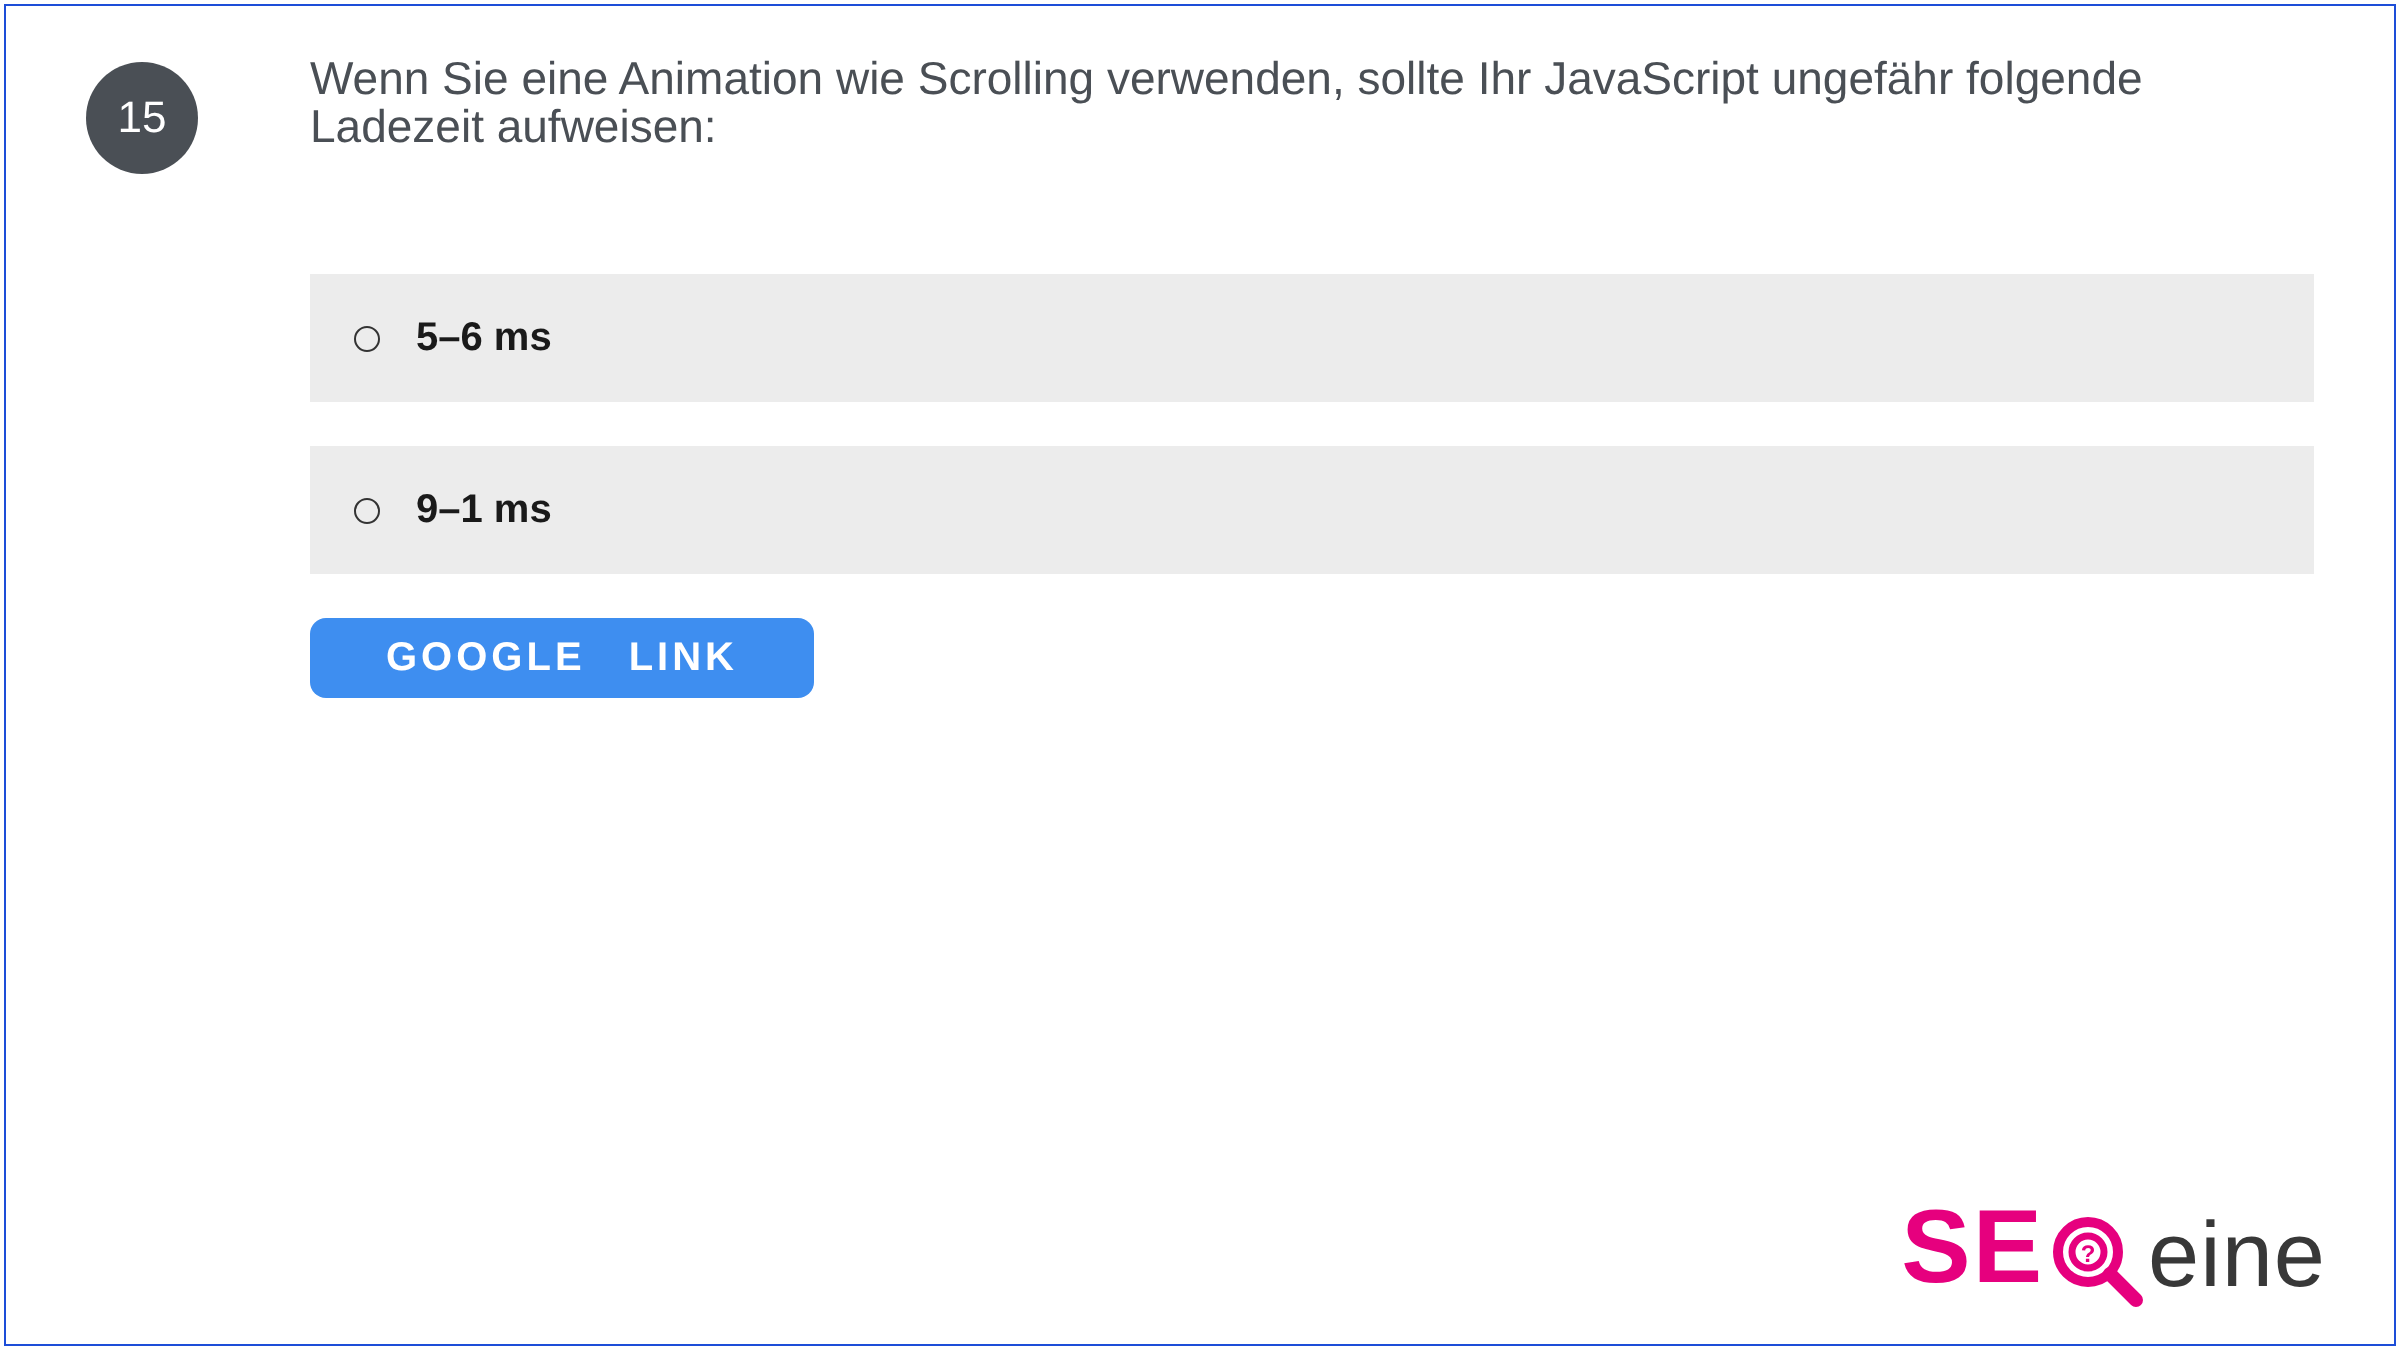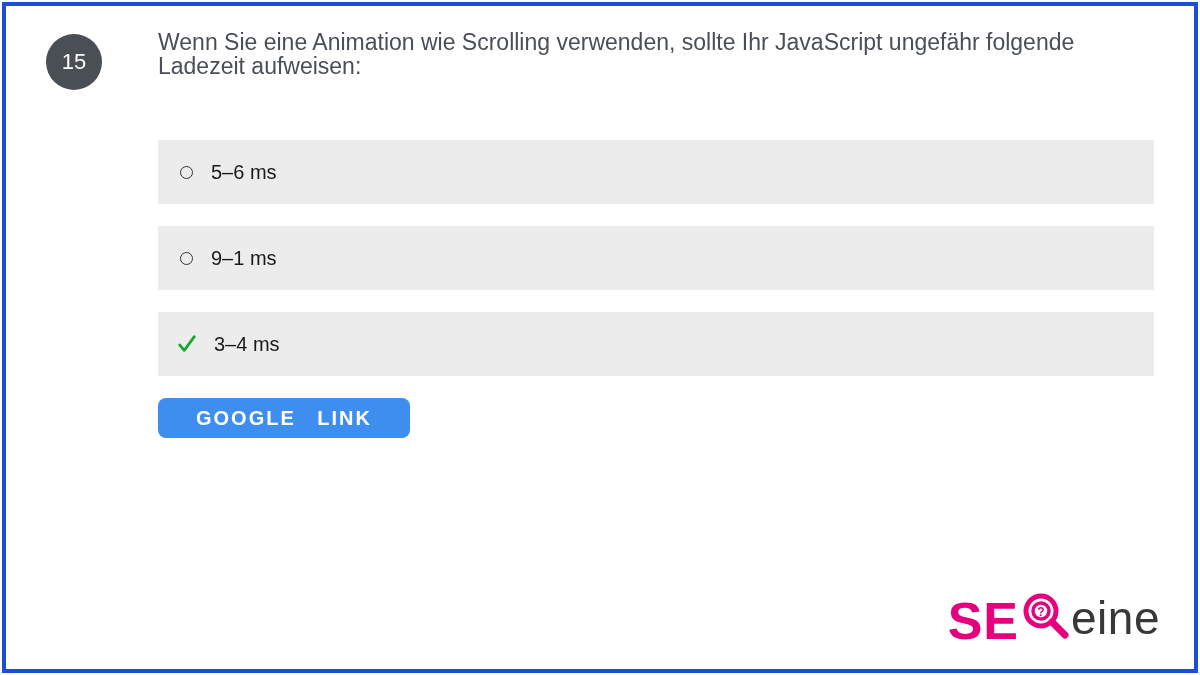--- a/index.html
+++ b/index.html
@@ -5,21 +5,21 @@
   * { box-sizing: border-box; margin: 0; padding: 0; }
   html, body { width: 1200px; height: 675px; }
   body {
     font-family: Arial, Helvetica, sans-serif;
     background: #ffffff;
   }
   .card {
     width: 1196px;
     height: 671px;
     margin: 2px;
-    border: 4px solid #1d4ed8;
+    border: 1px solid #1d4ed8;
     position: relative;
     background: #ffffff;
   }
   .header-row {
     display: flex;
     align-items: flex-start;
     padding: 24px 40px 0 40px;
   }
   .qnum {
     width: 56px;
@@ -64,21 +64,21 @@
     width: 22px;
     height: 22px;
     flex: 0 0 22px;
     margin-left: -4px;
     margin-right: -2px;
   }
   .opt-label {
     margin-left: 18px;
     font-size: 20px;
     color: #1a1a1a;
-    font-weight: 400;
+    font-weight: 700;
   }
   .button-row {
     margin: 0 40px 0 152px;
   }
   .google-link {
     display: inline-flex;
     align-items: center;
     justify-content: center;
     background: #3e8ef0;
     color: #ffffff;
@@ -90,21 +90,21 @@
     border-radius: 8px;
     border: none;
     cursor: pointer;
     word-spacing: 14px;
   }
   .brand {
     position: absolute;
     right: 34px;
     bottom: 18px;
     display: flex;
-    align-items: flex-start;
+    align-items: flex-end;
     font-family: Arial, Helvetica, sans-serif;
   }
   .brand .se {
     font-size: 52px;
     font-weight: 800;
     color: #e6007e;
     letter-spacing: 1px;
   }
   .brand .mag {
     width: 48px;
@@ -136,26 +136,20 @@
       <span class="radio-empty"></span>
       <span class="opt-label">5–6 ms</span>
     </div>
 
     <div class="option">
       <span class="radio-empty"></span>
       <span class="opt-label">9–1 ms</span>
     </div>
 
 
-    <div class="option">
-      <svg class="check" viewBox="0 0 24 24">
-        <path d="M4 13 L9 19 L20 4" stroke="#18a82e" stroke-width="3" fill="none" stroke-linecap="round" stroke-linejoin="round"></path>
-      </svg>
-      <span class="opt-label">3–4 ms</span>
-    </div>
 
   </div>
 
   <div class="button-row">
     <button class="google-link">GOOGLE LINK</button>
   </div>
 
   <div class="brand">
     <span class="se">SE</span>
     <svg class="mag" viewBox="0 0 48 48">

